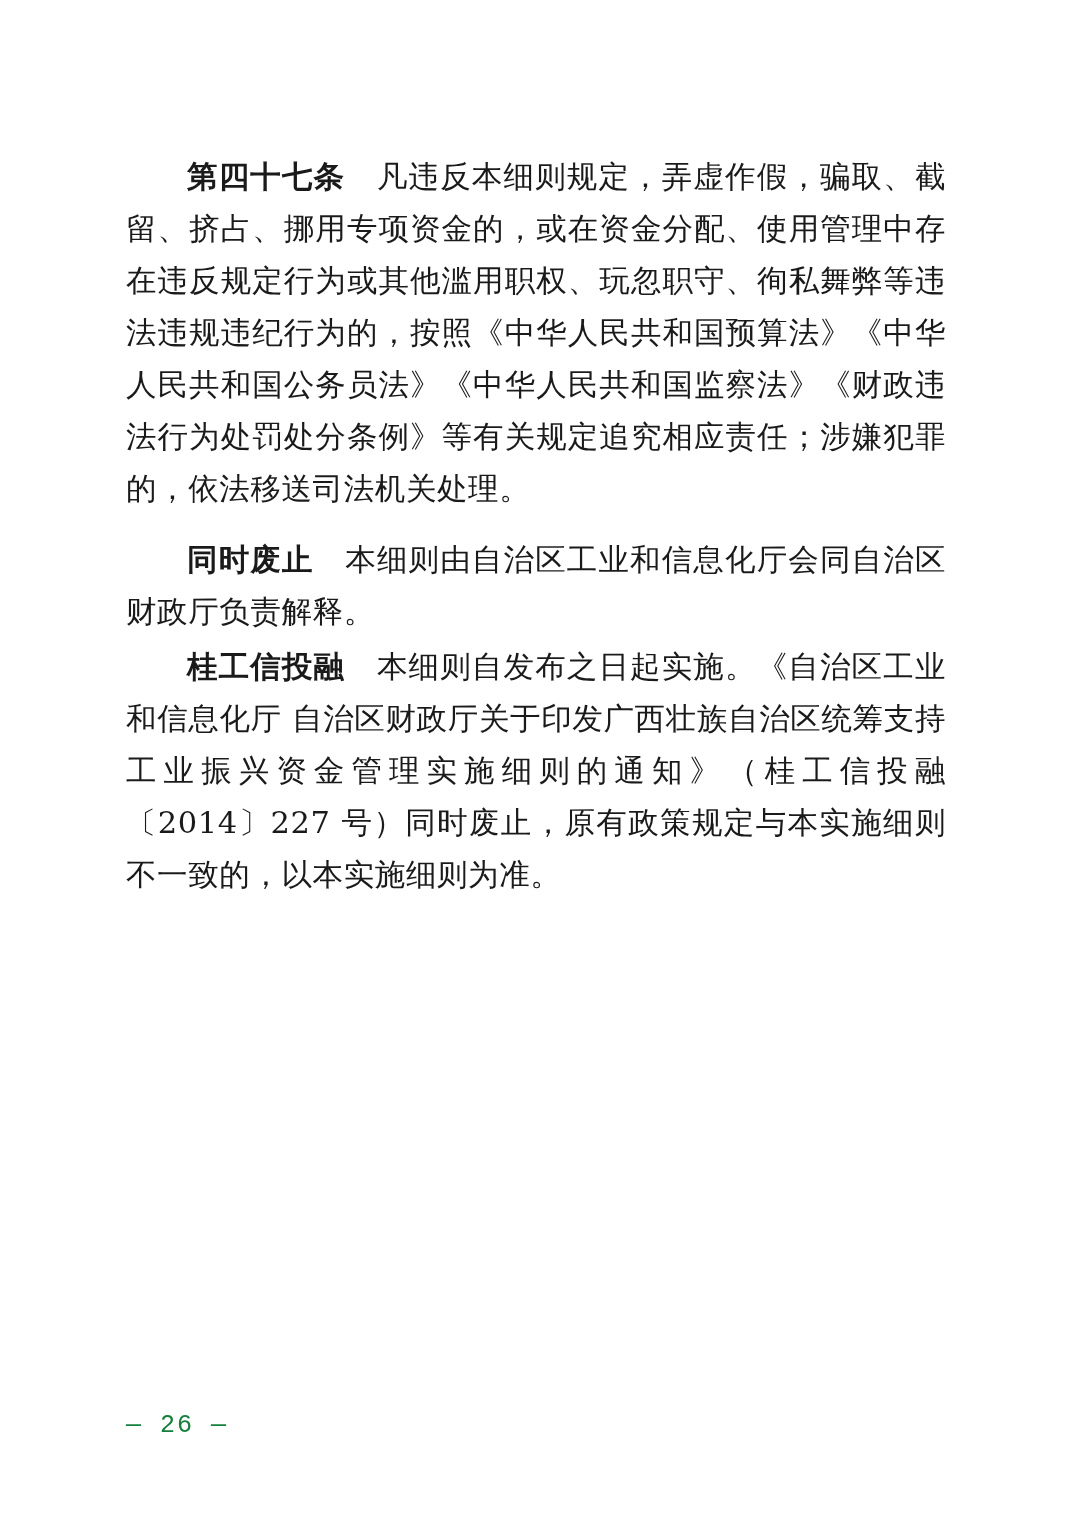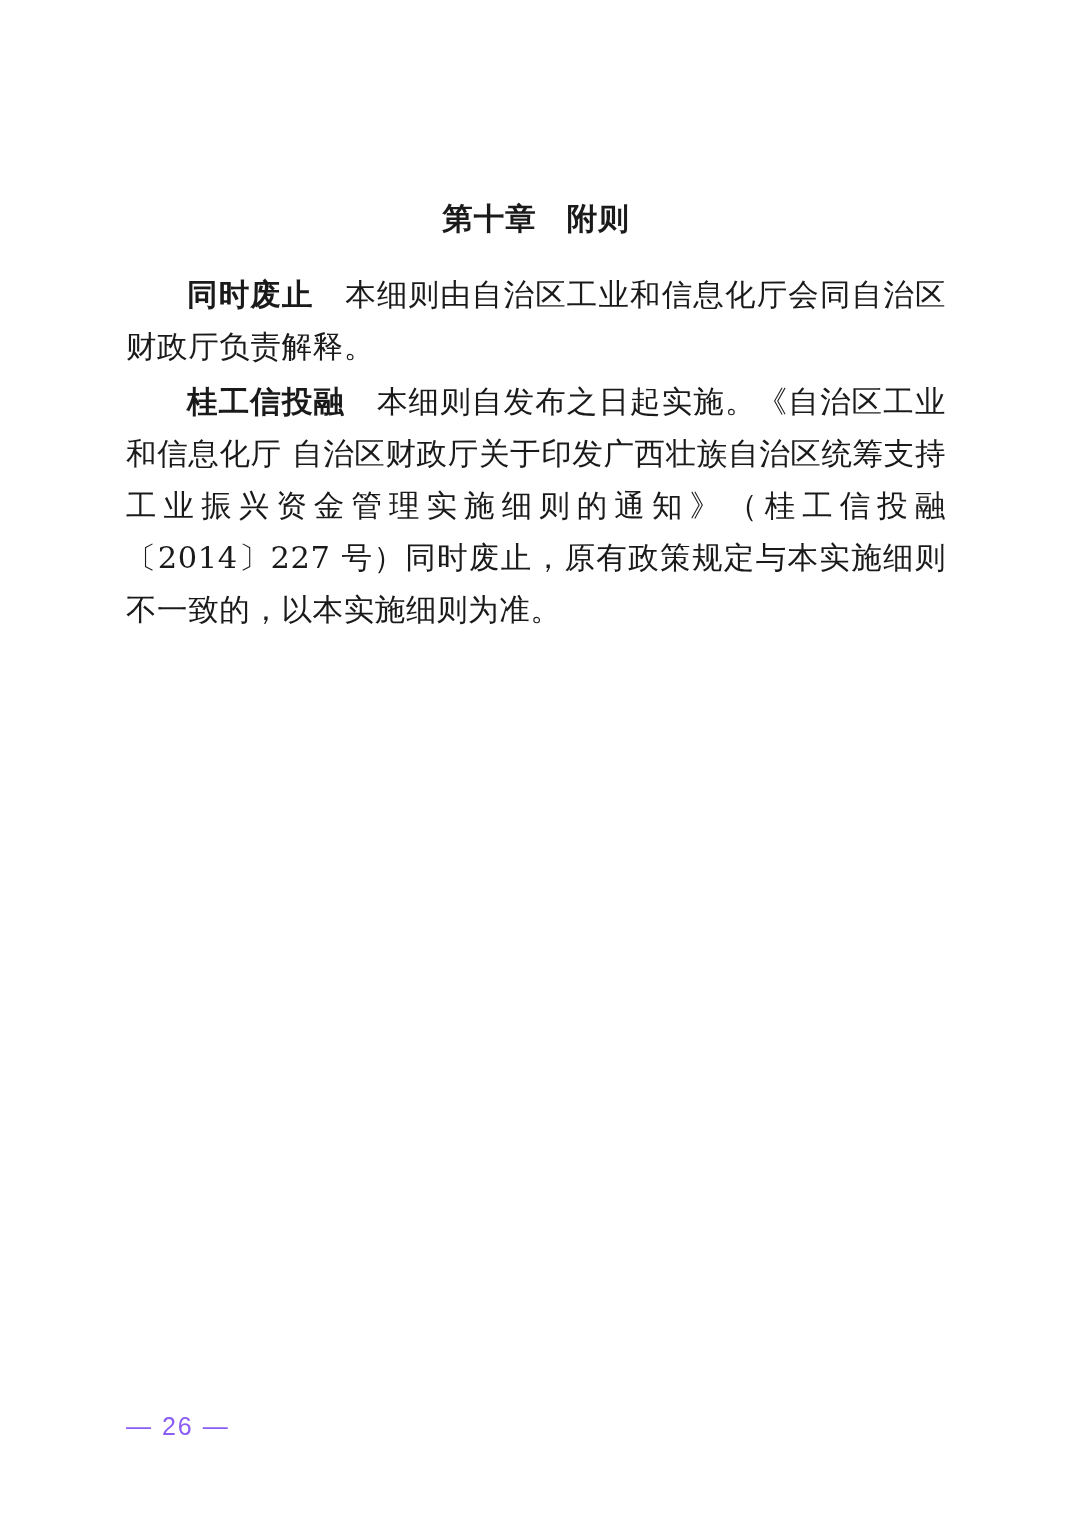--- a/index.html
+++ b/index.html
@@ -51,39 +51,39 @@
     width: 30px;
   }
   .spacer-1 { height: 16px; }
   .footer {
     position: absolute;
     left: 126px;
     bottom: 78px;
     width: 820px;
     font-size: 25px;
     line-height: 32px;
-    color: #8b5cf6;
-    font-family: Liberation Sans, sans-serif;
+    color: #15803d;
+    font-family: Liberation Mono, monospace;
     letter-spacing: 2px;
   }
   .footer-inner {
     display: inline-block;
   }
 </style>
 </head>
 <body>
 
 <div class="page">
 
   <div class="content">
 
+    <p class="para indent"><span class="article-label">第四十七条</span><span>　凡违反本细则规定，弄虚作假，骗取、截留、挤占、挪用专项资金的，或在资金分配、使用管理中存在违反规定行为或其他滥用职权、玩忽职守、徇私舞弊等违法违规违纪行为的，按照《中华人民共和国预算法》《中华人民共和国公务员法》《中华人民共和国监察法》《财政违法行为处罚处分条例》等有关规定追究相应责任；涉嫌犯罪的，依法移送司法机关处理。</span></p>
 
     <div class="spacer-1"></div>
 
-    <h2 class="chapter"><span>第十章</span><span class="chap-sep"></span><span>附则</span></h2>
 
     <p class="para indent"><span class="article-label">同时废止</span><span>　本细则由自治区工业和信息化厅会同自治区财政厅负责解释。</span></p>
 
     <p class="para indent"><span class="article-label">桂工信投融</span><span>　本细则自发布之日起实施。《自治区工业和信息化厅 自治区财政厅关于印发广西壮族自治区统筹支持工业振兴资金管理实施细则的通知》（桂工信投融〔2014〕227 号）同时废止，原有政策规定与本实施细则不一致的，以本实施细则为准。</span></p>
 
   </div>
 
   <div class="footer">
     <span class="footer-inner">— 26 —</span>
   </div>

